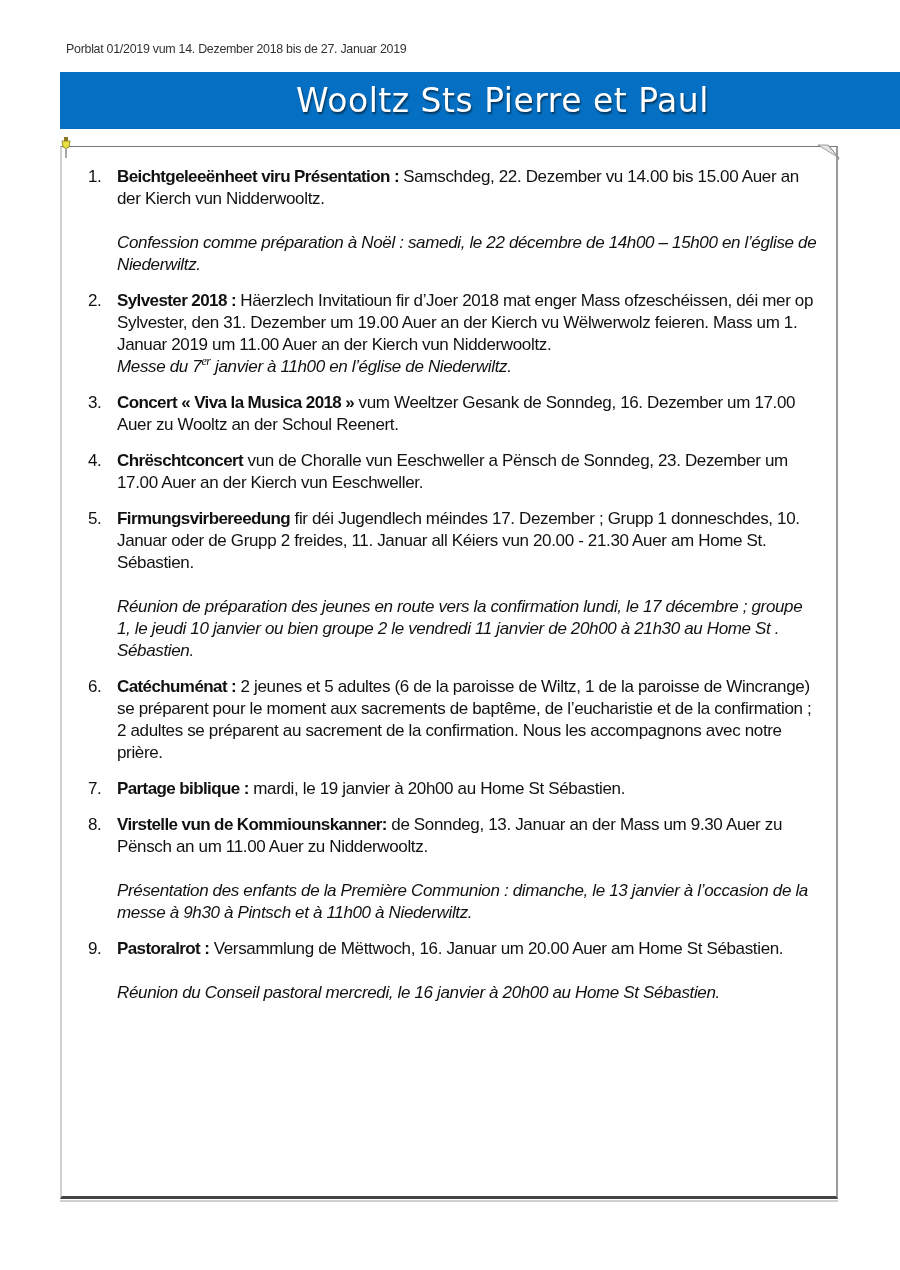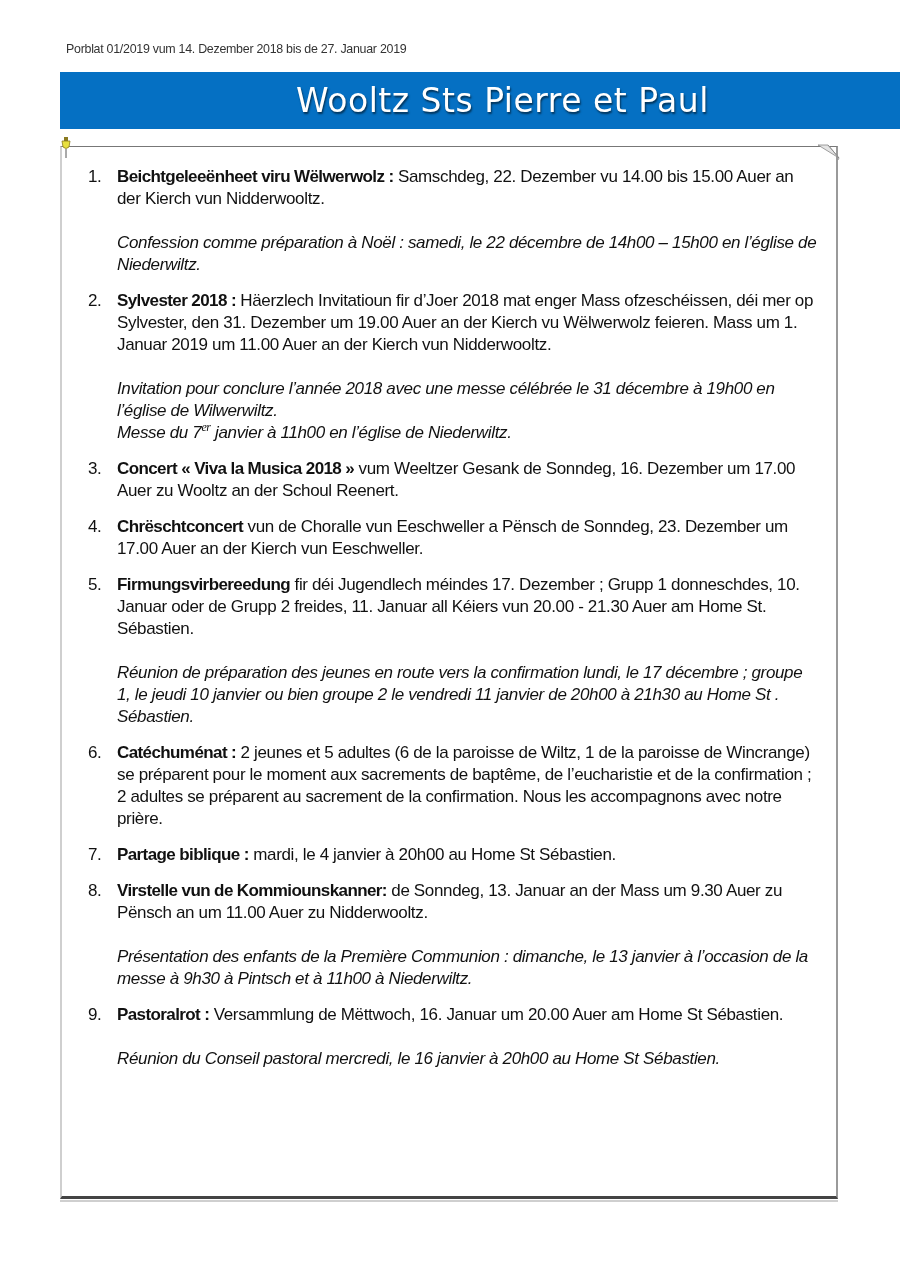--- a/index.html
+++ b/index.html
@@ -49,30 +49,29 @@
 <svg class="corner" viewBox="0 0 22 16">
   <path d="M0 1 L10 1 L21 14 Z" fill="#e4e4e4" stroke="#888" stroke-width="0.8"></path>
   <path d="M10 1 L21 14 L20 16" fill="none" stroke="#888" stroke-width="0.8"></path>
 </svg>
 
 <div class="content">
 
   <div class="item">
     <span class="num">1.</span>
     <div class="body">
-      <div><span class="b">Beichtgeleeënheet viru Wëlwerwolz :</span><span> Samschdeg, 22. Dezember vu 14.00 bis 15.00 Auer an der Kierch vun Nidderwooltz.</span></div>
+      <div><span class="b">Beichtgeleeënheet viru Présentation :</span><span> Samschdeg, 22. Dezember vu 14.00 bis 15.00 Auer an der Kierch vun Nidderwooltz.</span></div>
       <div class="fr">Confession comme préparation à Noël : samedi, le 22 décembre de 14h00 – 15h00 en l’église de Niederwiltz.</div>
     </div>
   </div>
 
   <div class="item">
     <span class="num">2.</span>
     <div class="body">
       <div><span class="b">Sylvester 2018 :</span><span> Häerzlech Invitatioun fir d’Joer 2018 mat enger Mass ofzeschéissen, déi mer op Sylvester, den 31. Dezember um 19.00 Auer an der Kierch vu Wëlwerwolz feieren. Mass um 1. Januar 2019 um 11.00 Auer an der Kierch vun Nidderwooltz.</span></div>
-      <div class="fr">Invitation pour conclure l’année 2018 avec une messe célébrée le 31 décembre à 19h00 en l’église de Wilwerwiltz.</div>
       <div class="fr" style="margin-top:0"><span>Messe du 7</span><sup>er</sup><span> janvier à 11h00 en l’église de Niederwiltz.</span></div>
     </div>
   </div>
 
   <div class="item">
     <span class="num">3.</span>
     <div class="body">
       <div><span class="b">Concert « Viva la Musica 2018 »</span><span> vum Weeltzer Gesank de Sonndeg, 16. Dezember um 17.00 Auer zu Wooltz an der Schoul Reenert.</span></div>
     </div>
   </div>
@@ -95,21 +94,21 @@
   <div class="item">
     <span class="num">6.</span>
     <div class="body">
       <div><span class="b">Catéchuménat :</span><span> 2 jeunes et 5 adultes (6 de la paroisse de Wiltz, 1 de la paroisse de Wincrange) se préparent pour le moment aux sacrements de baptême, de l’eucharistie et de la confirmation ; 2 adultes se préparent au sacrement de la confirmation. Nous les accompagnons avec notre prière.</span></div>
     </div>
   </div>
 
   <div class="item">
     <span class="num">7.</span>
     <div class="body">
-      <div><span class="b">Partage biblique :</span><span> mardi, le 4 janvier à 20h00 au Home St Sébastien.</span></div>
+      <div><span class="b">Partage biblique :</span><span> mardi, le 19 janvier à 20h00 au Home St Sébastien.</span></div>
     </div>
   </div>
 
   <div class="item">
     <span class="num">8.</span>
     <div class="body">
       <div><span class="b">Virstelle vun de Kommiounskanner:</span><span> de Sonndeg, 13. Januar an der Mass um 9.30 Auer zu Pënsch an um 11.00 Auer zu Nidderwooltz.</span></div>
       <div class="fr">Présentation des enfants de la Première Communion : dimanche, le 13 janvier à l’occasion de la messe à 9h30 à Pintsch et à 11h00 à Niederwiltz.</div>
     </div>
   </div>

